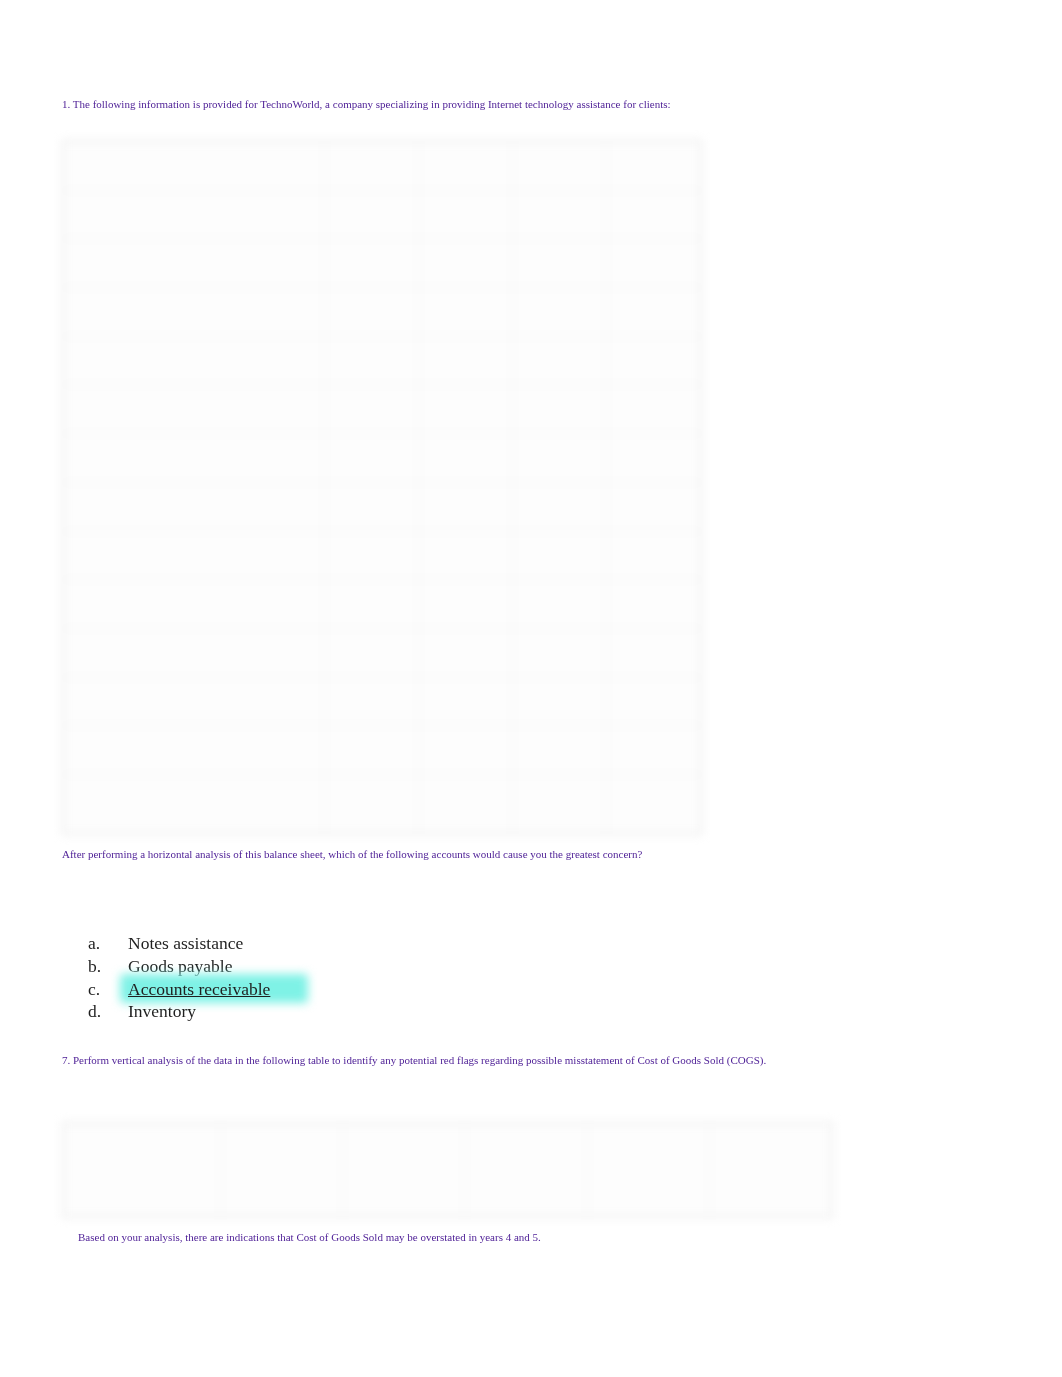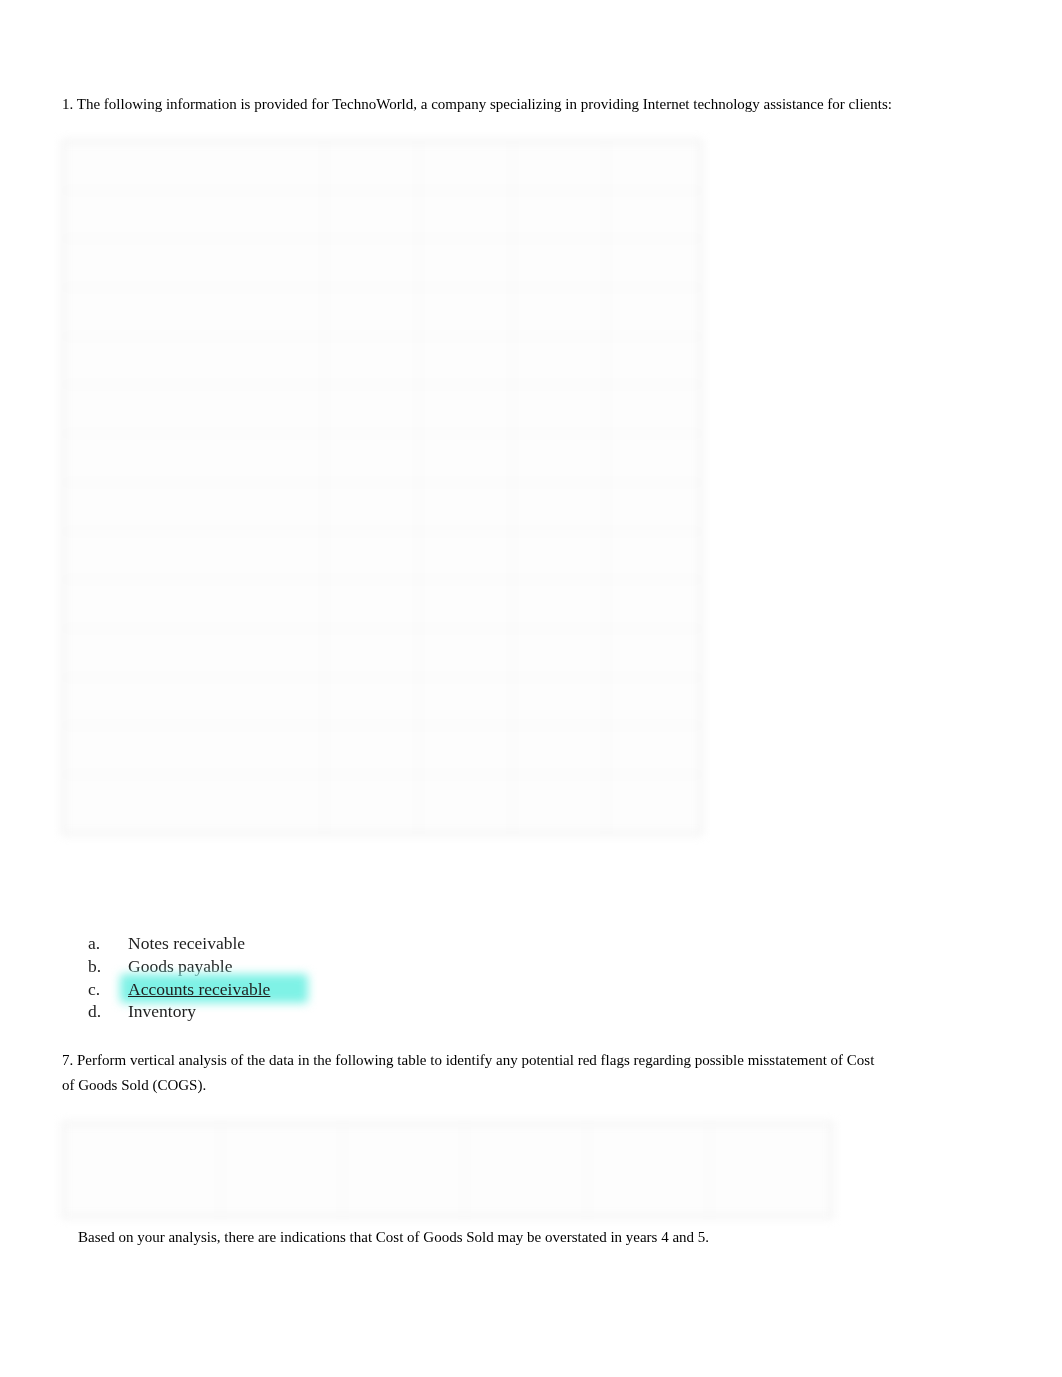--- a/index.html
+++ b/index.html
@@ -17,23 +17,23 @@
   }
   .page {
     position: absolute;
     inset: 0;
     background: #ffffff;
   }
 
   
   .para {
     position: absolute;
-    font-size: 15px;
+    font-size: 11px;
     line-height: 24.5px;
-    color: #000000;
+    color: #4c1d95;
   }
   #q1-intro  { left: 62px; top: 92px;  width: 830px; }
   #q1-prompt { left: 62px; top: 842px; width: 880px; }
   #q2-intro  { left: 62px; top: 1048px; width: 820px; }
   #q2-concl  { left: 78px; top: 1225px; width: 880px; }
 
   
   .options {
     position: absolute;
     left: 88px;
@@ -231,25 +231,26 @@
           <td class="c-label"></td>
           <td class="c-num"></td>
           <td class="c-num"></td>
           <td class="c-num"></td>
           <td class="c-num"></td>
         </tr>
       </tbody>
     </table>
   </div>
 
+  <div class="para" id="q1-prompt">After performing a horizontal analysis of this balance sheet, which of the following accounts would cause you the greatest concern?</div>
 
   <div class="options">
     <div class="option-row">
       <span class="option-letter">a.</span>
-      <span class="option-text">Notes receivable</span>
+      <span class="option-text">Notes assistance</span>
     </div>
     <div class="option-row">
       <span class="option-letter">b.</span>
       <span class="option-text">Goods payable</span>
     </div>
     <div class="option-row highlighted">
       <span class="option-letter">c.</span>
       <span class="option-text" style="--hl: #7ff2e6;">Accounts receivable</span>
     </div>
     <div class="option-row">

